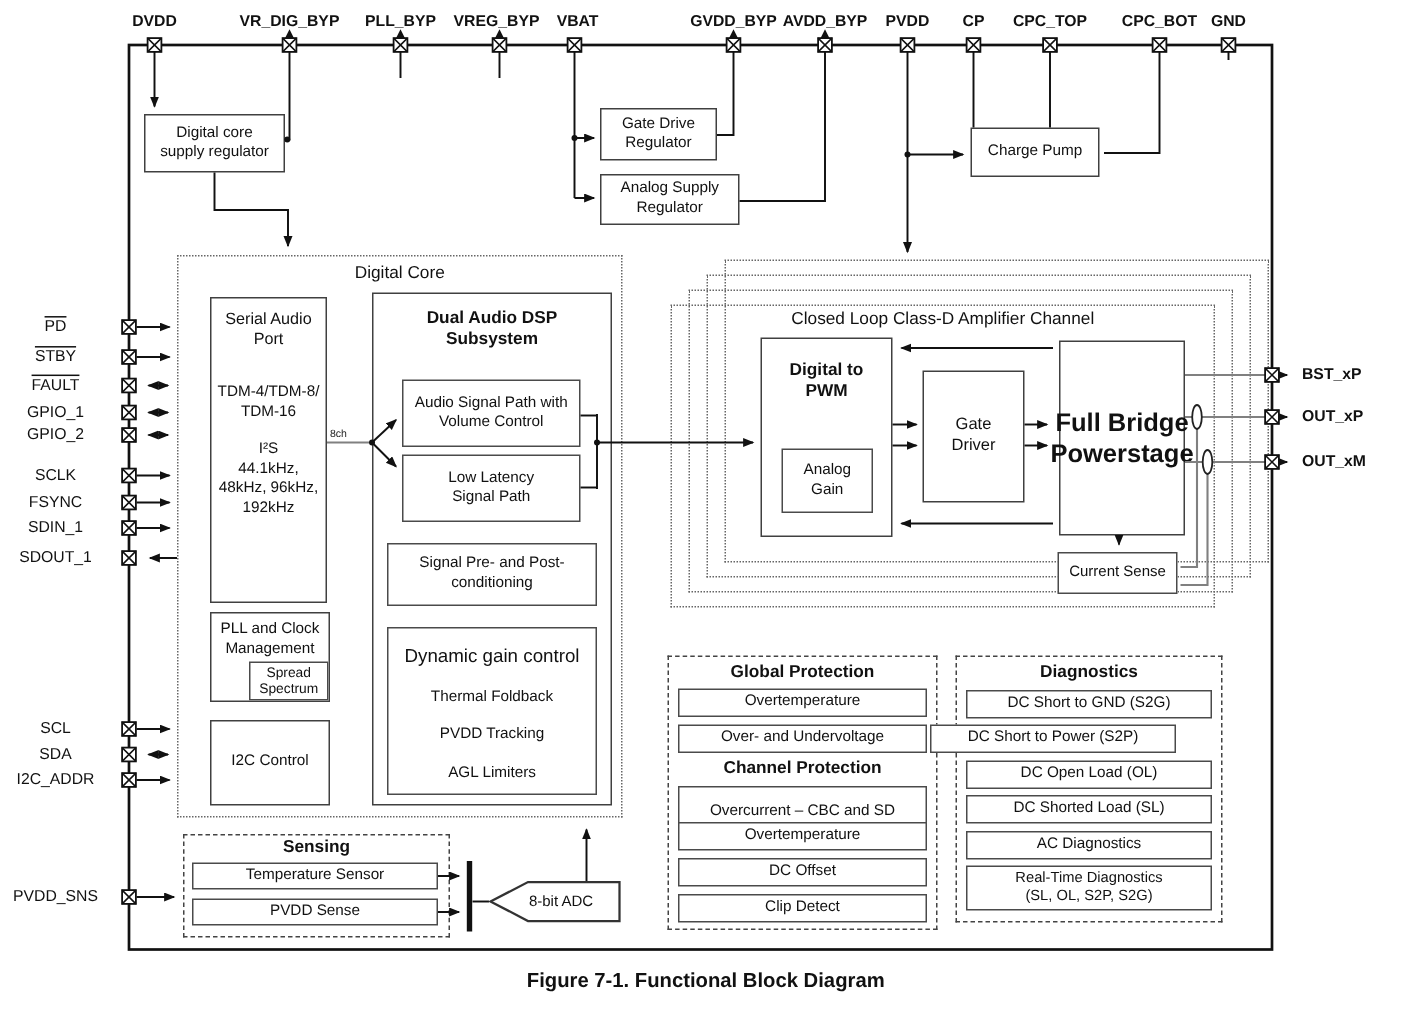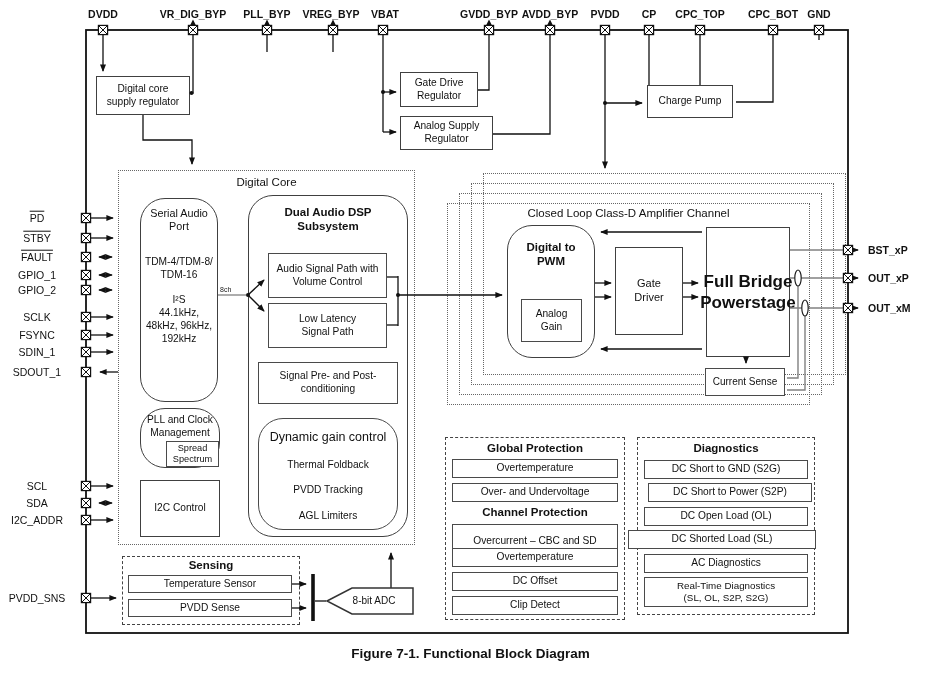--- a/index.html
+++ b/index.html
@@ -2,21 +2,21 @@
 <html><head>
 <meta charset="utf-8">
 <style>
   html,body{margin:0;padding:0;background:#fff;}
   .stage{position:relative;width:941px;height:678px;background:#fff;overflow:hidden;
          font-family:"Liberation Sans",sans-serif;color:#111;}
   .box{position:absolute;background:#fff;border:1.5px solid #404040;display:flex;
        align-items:center;justify-content:center;text-align:center;
        white-space:pre-line;font-size:10.2px;line-height:1.25;color:#111;z-index:2;box-sizing:border-box;}
   .box.thin{border-width:1.3px;border-color:#4a4a4a;}
-  .box.colstart{flex-direction:column;justify-content:flex-start;border-radius:25px;}
+  .box.colstart{flex-direction:column;justify-content:flex-start;}
   .lbl{position:absolute;color:#111;white-space:pre-line;z-index:3;line-height:1.2;text-align:right;}
   .dotted{position:absolute;border:1.4px dotted #666;background:transparent;z-index:1;box-sizing:border-box;}
   .dashedc{position:absolute;border:1.6px dashed #444;background:transparent;z-index:1;box-sizing:border-box;}
   .pin-top{transform:translateX(-50%);font-weight:bold;font-size:10.5px;top:8px;}
   .pin-left{transform:translateY(-50%);font-weight:normal;font-size:10.5px;left:0;width:74px;text-align:center;}
   .pin-right{transform:translateY(-50%);font-weight:bold;font-size:10.5px;left:868px;}
   .ov{text-decoration:overline;}
   .bold{font-weight:bold;}
   .ctr{text-align:center;}
   svg.wires{position:absolute;left:0;top:0;z-index:5;pointer-events:none;}
@@ -126,23 +126,23 @@
   <div class="box thin" style="left:452px;top:459px;width:166px;height:19px">Overtemperature</div>
   <div class="box thin" style="left:452px;top:483px;width:166px;height:19px">Over- and Undervoltage</div>
   <div class="lbl ctr bold" style="left:445px;top:506px;width:180px;font-size:11.5px">Channel Protection</div>
   <div class="box thin" style="left:452px;top:524px;width:166px;height:35px">Overcurrent – CBC and SD</div>
   <div class="box thin" style="left:452px;top:548px;width:166px;height:19px">Overtemperature</div>
   <div class="box thin" style="left:452px;top:572px;width:166px;height:19px">DC Offset</div>
   <div class="box thin" style="left:452px;top:596px;width:166px;height:19px">Clip Detect</div>
 
   <div class="lbl ctr bold" style="left:637px;top:442px;width:178px;font-size:11.5px">Diagnostics</div>
   <div class="box thin" style="left:644px;top:460px;width:164px;height:19px">DC Short to GND (S2G)</div>
-  <div class="box thin" style="left:648px;top:483px;width:164px;height:19px">DC Short to Power (S2P)</div>
+  <div class="box thin" style="left:620px;top:483px;width:164px;height:19px">DC Short to Power (S2P)</div>
   <div class="box thin" style="left:644px;top:507px;width:164px;height:19px">DC Open Load (OL)</div>
-  <div class="box thin" style="left:628px;top:530px;width:188px;height:19px">DC Shorted Load (SL)</div>
+  <div class="box thin" style="left:644px;top:530px;width:164px;height:19px">DC Shorted Load (SL)</div>
   <div class="box thin" style="left:644px;top:554px;width:164px;height:19px">AC Diagnostics</div>
   <div class="box thin" style="left:644px;top:577px;width:164px;height:30px;font-size:9.8px">Real-Time Diagnostics
 (SL, OL, S2P, S2G)</div>
 
   <div class="lbl ctr bold" style="left:122px;top:559px;width:178px;font-size:11.5px">Sensing</div>
   <div class="box thin" style="left:128px;top:575px;width:164px;height:18px">Temperature Sensor</div>
   <div class="box thin" style="left:128px;top:599px;width:164px;height:18px">PVDD Sense</div>
 
   <div class="lbl" style="left:220px;top:286px;font-size:7px;color:#222">8ch</div>
 

